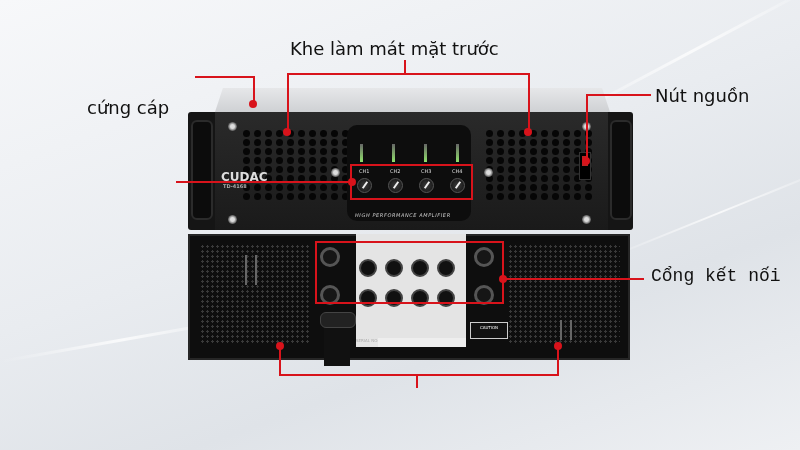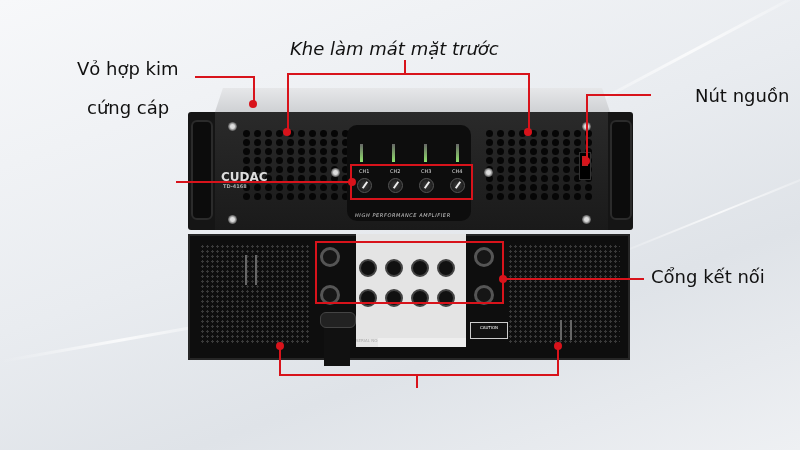--- a/index.html
+++ b/index.html
@@ -273,47 +273,46 @@
   <div class="xlr" style="left:359px;top:289px;"></div>
   <div class="xlr" style="left:385px;top:289px;"></div>
   <div class="xlr" style="left:411px;top:289px;"></div>
   <div class="xlr" style="left:437px;top:289px;"></div>
 
   <div class="caution">CAUTION</div>
   <div class="serialtxt">SERIAL NO:</div>
   <div class="serial"></div>
   <div class="cable"></div>
 
-  <div class="label" style="left:77px;top:57px;">Vỏ hợp kim</div>
   <div class="label" style="left:87px;top:96px;">cứng cáp</div>
   <div class="line" style="left:195px;top:76px;width:60px;height:2px;"></div>
   <div class="line" style="left:253px;top:76px;width:2px;height:27px;"></div>
   <div class="dot" style="left:249px;top:100px;"></div>
 
-  <div class="label" style="left:290px;top:37px;font-style:italic;">Khe làm mát mặt trước</div>
+  <div class="label" style="left:290px;top:37px;">Khe làm mát mặt trước</div>
   <div class="line" style="left:404px;top:60px;width:2px;height:14px;"></div>
   <div class="line" style="left:287px;top:73px;width:243px;height:2px;"></div>
   <div class="line" style="left:287px;top:73px;width:2px;height:58px;"></div>
   <div class="line" style="left:528px;top:73px;width:2px;height:58px;"></div>
   <div class="dot" style="left:283px;top:128px;"></div>
   <div class="dot" style="left:524px;top:128px;"></div>
 
-  <div class="label" style="left:655px;top:84px;margin-left:40px;">Nút nguồn</div>
+  <div class="label" style="left:655px;top:84px;">Nút nguồn</div>
   <div class="line" style="left:586px;top:94px;width:65px;height:2px;"></div>
   <div class="line" style="left:586px;top:94px;width:2px;height:66px;"></div>
   <div class="dot" style="left:582px;top:157px;"></div>
 
   <div class="line" style="left:176px;top:181px;width:176px;height:2px;"></div>
   <div class="dot" style="left:348px;top:178px;"></div>
   <div class="redbox" style="left:350px;top:164px;width:123px;height:36px;"></div>
 
   <div class="redbox" style="left:315px;top:241px;width:189px;height:63px;"></div>
   <div class="dot" style="left:499px;top:275px;"></div>
   <div class="line" style="left:503px;top:278px;width:141px;height:2px;"></div>
-  <div class="label" style="left:651px;top:265px;">Cổng kết nối</div>
+  <div class="label" style="left:651px;top:265px;font-family:Liberation Mono, monospace;">Cổng kết nối</div>
 
   <div class="dot" style="left:276px;top:342px;"></div>
   <div class="dot" style="left:554px;top:342px;"></div>
   <div class="line" style="left:279px;top:346px;width:2px;height:29px;"></div>
   <div class="line" style="left:557px;top:346px;width:2px;height:29px;"></div>
   <div class="line" style="left:279px;top:374px;width:280px;height:2px;"></div>
   <div class="line" style="left:416px;top:374px;width:2px;height:14px;"></div>
 </div>
 
 </body></html>

